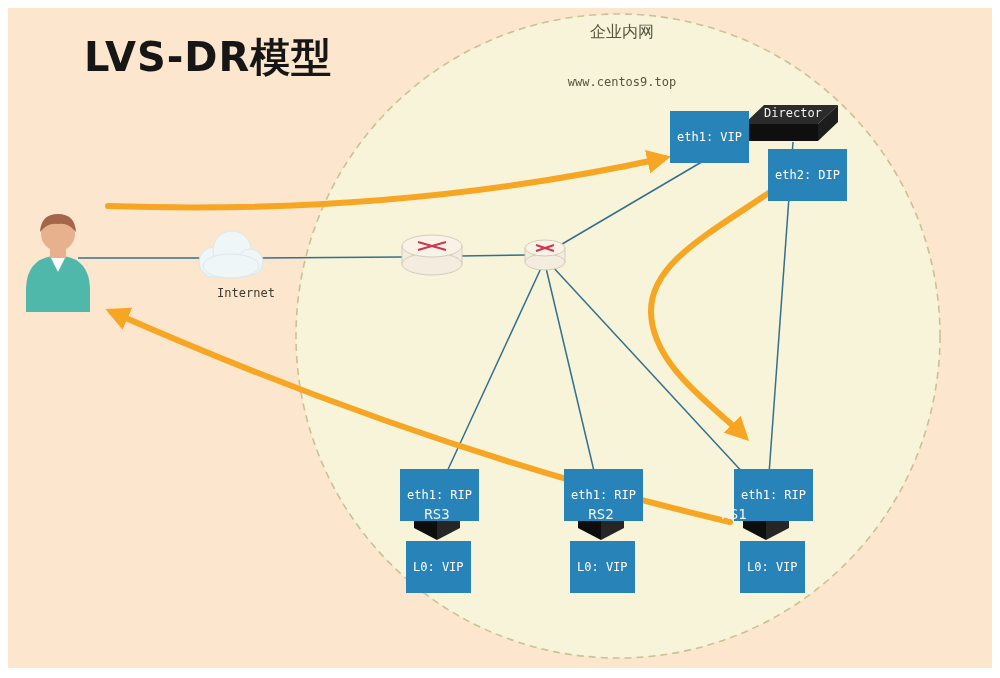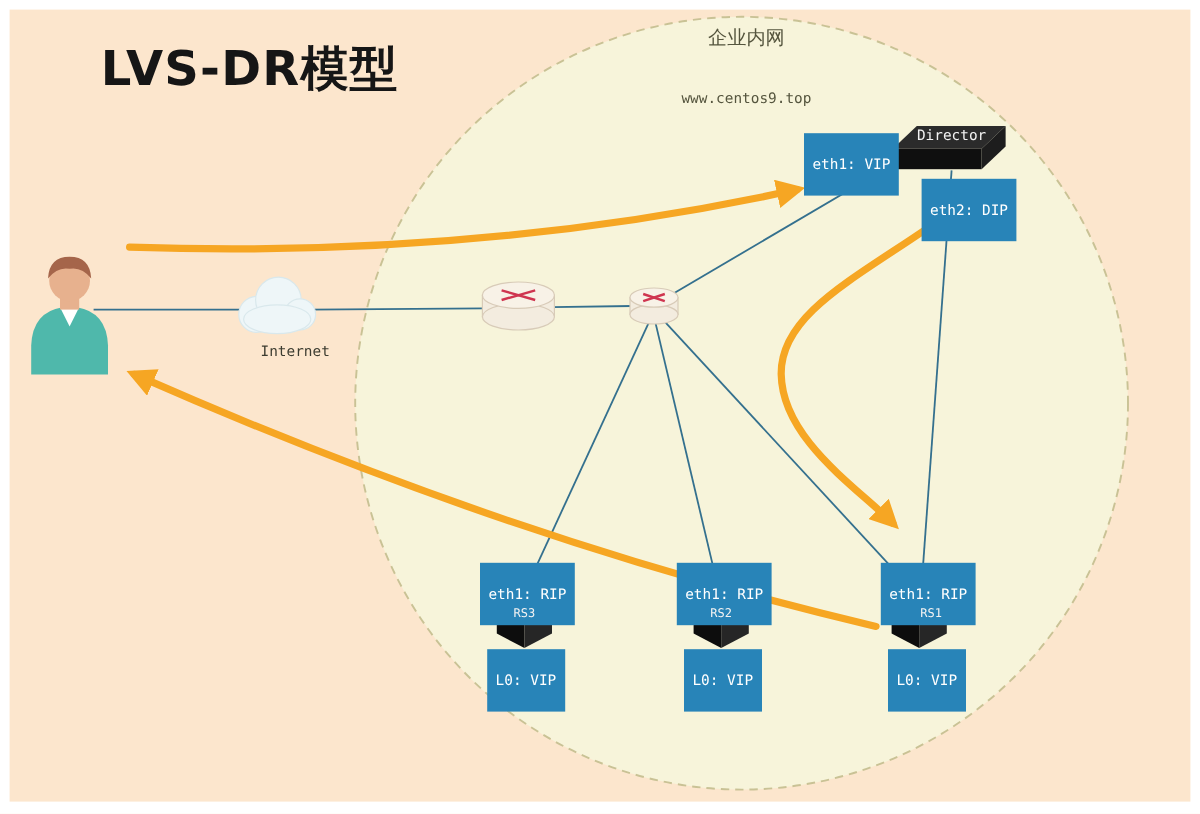--- a/index.html
+++ b/index.html
@@ -12,21 +12,21 @@
   .intranet-label{left:557px;top:22px;width:130px;text-align:center;font-size:16px;color:#55553e;}
   .intranet-url{left:542px;top:44px;width:160px;text-align:center;font-size:12px;color:#55553e;
                 font-family:"DejaVu Sans Mono","Liberation Mono",monospace;margin-top:31px;}
   .internet-label{left:204px;top:286px;width:84px;text-align:center;font-size:12px;color:#3c3c30;
                   font-family:"DejaVu Sans Mono","Liberation Mono",monospace;}
   .badge{position:absolute;background:#2884b8;color:#ffffff;font-size:12px;line-height:16px;
          padding:18px 7px;font-family:"DejaVu Sans Mono","Liberation Mono",monospace;}
   .device-label{position:absolute;color:#f2f2f2;text-align:center;
                 font-family:"DejaVu Sans Mono","Liberation Mono",monospace;}
   .director-label{left:754px;top:106px;width:78px;font-size:12px;}
-  .rs-label{font-size:10px;width:36px;}
+  .rs-label{font-size:14px;width:36px;}
 </style>
 </head>
 <body>
 
 <div class="frame">
   <div class="canvas"></div>
 
   <svg class="layer" viewBox="0 0 1000 678" xmlns="http://www.w3.org/2000/svg">
     <defs>
       <marker id="oarrow" viewBox="0 0 10 10" refX="7" refY="5" markerWidth="4" markerHeight="4" orient="auto-start-reverse">
@@ -124,15 +124,15 @@
 
   <div class="badge" style="left:400px;top:469px;">eth1: RIP</div>
   <div class="device-label rs-label" style="left:419px;top:506px;">RS3</div>
   <div class="badge" style="left:406px;top:541px;">L0: VIP</div>
 
   <div class="badge" style="left:564px;top:469px;">eth1: RIP</div>
   <div class="device-label rs-label" style="left:583px;top:506px;">RS2</div>
   <div class="badge" style="left:570px;top:541px;">L0: VIP</div>
 
   <div class="badge" style="left:734px;top:469px;">eth1: RIP</div>
-  <div class="device-label rs-label" style="left:758px;top:506px;">RS1</div>
+  <div class="device-label rs-label" style="left:716px;top:506px;">RS1</div>
   <div class="badge" style="left:740px;top:541px;">L0: VIP</div>
 </div>
 
 </body></html>

